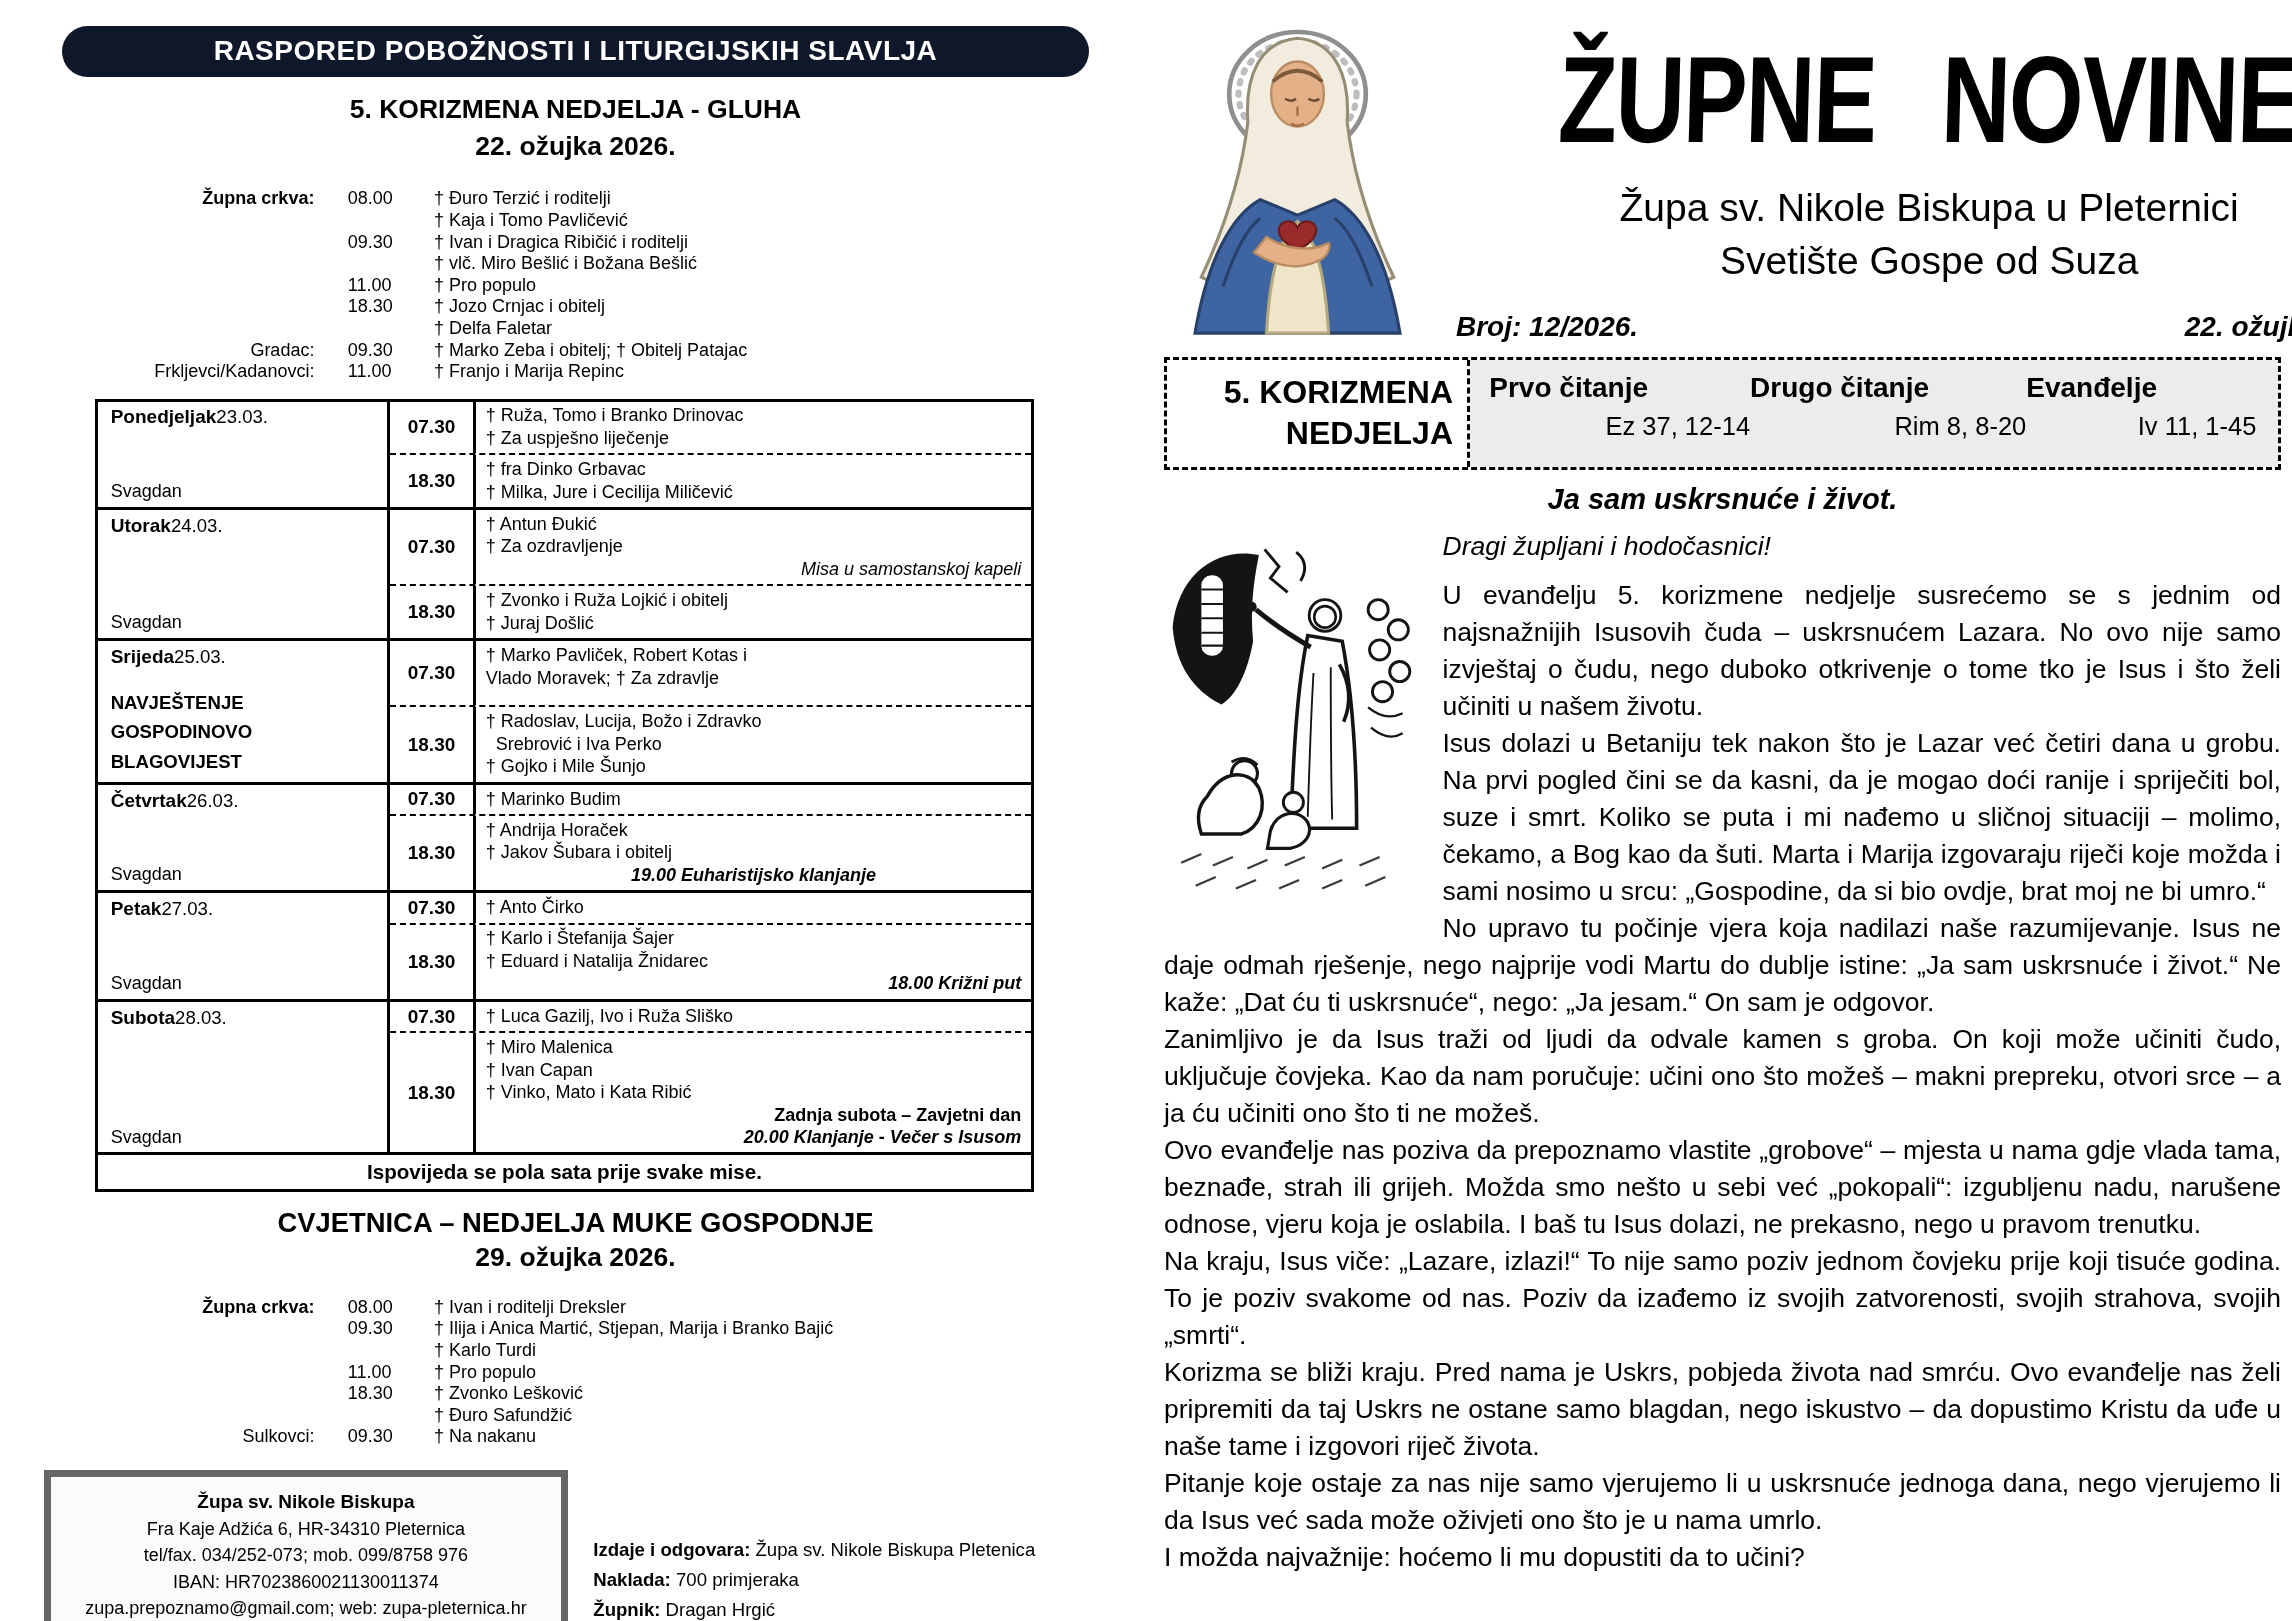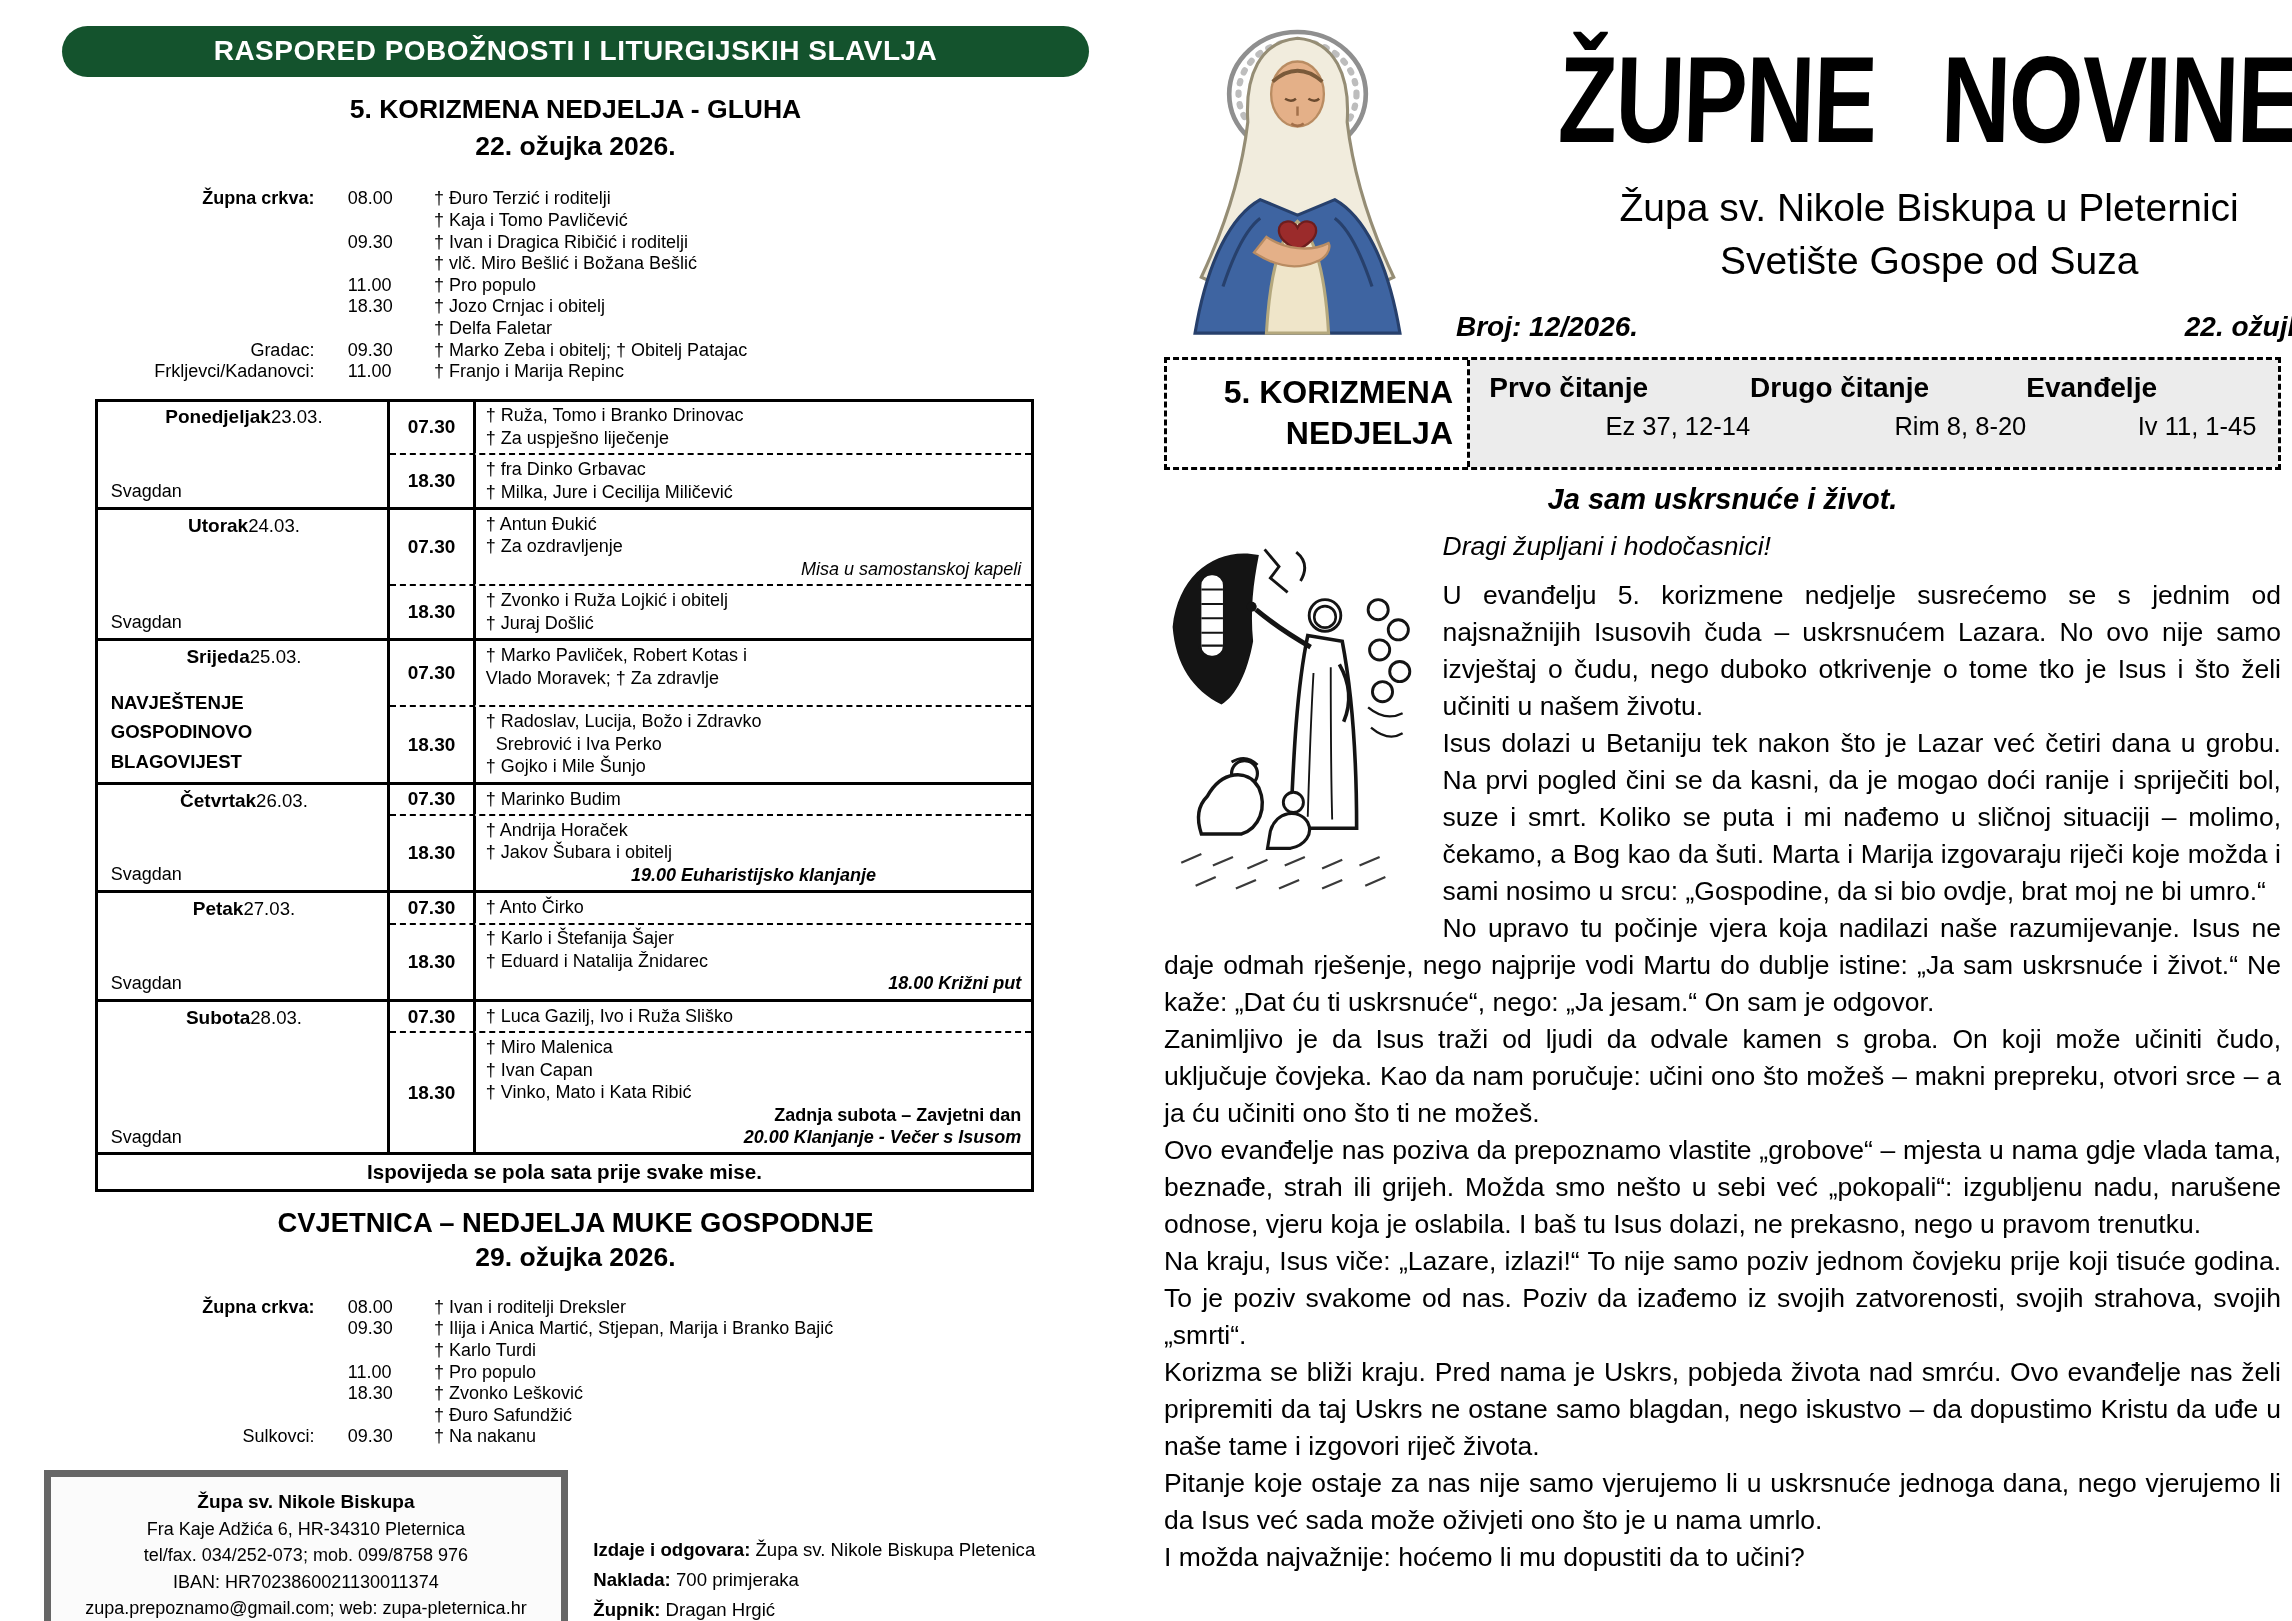--- a/index.html
+++ b/index.html
@@ -10,21 +10,21 @@
   }
   .ah:empty{display:none;}
   .bold{font-weight:bold;}
   .italic{font-style:italic;}
   .right{text-align:right;}
   .center{text-align:center;}
 
   
   .left-page{position:absolute;left:44px;top:25.5px;width:1063px;}
   .banner{
-    margin:0 17.6px;background:#14532d;color:#fff;border-radius:25.5px;
+    margin:0 17.6px;background:#0f172a;color:#fff;border-radius:25.5px;
     text-align:center;font-weight:bold;font-size:28px;padding:9.8px 0;
     letter-spacing:0.5px;
   }
   .center-head{text-align:center;font-weight:bold;margin-top:13.7px;}
   .center-head .h1{font-size:26.5px;line-height:1.4;}
   .sched{
     display:grid;grid-template-columns:253px 98px 1fr;
     margin:23.5px 0 0 39px;font-size:18px;line-height:21.6px;column-gap:0;
   }
   .sched .loc{text-align:right;padding-right:21.6px;}
@@ -34,21 +34,21 @@
 
   .week{
     margin:15.7px 0 0 51px;width:933px;border:3.9px solid #000;
     font-size:18px;
   }
   .wrow{display:grid;grid-template-columns:292px 1fr;border-bottom:3.9px solid #000;}
   .daycell{
     border-right:3.9px solid #000;padding:4.9px 9.8px 4.9px 12.7px;
     display:flex;flex-direction:column;justify-content:space-between;
   }
-  .dayhead{display:flex;justify-content:center;align-items:baseline;}
+  .dayhead{display:flex;justify-content:flex-start;align-items:baseline;}
   .dayname{font-weight:bold;font-size:19px;}
   .daydate{font-size:18.6px;}
   .daynote{font-weight:bold;font-size:18.6px;line-height:1.6;margin-top:19.6px;white-space:pre-line;}
   .daybottom{font-size:18px;}
   .slots{display:flex;flex-direction:column;}
   .slot{display:grid;grid-template-columns:86px 1fr;flex:1;}
   .slot + .slot{border-top:2px dashed #000;}
   .slot .time{
     font-weight:bold;font-size:19px;border-right:3.9px solid #000;
     display:flex;align-items:center;justify-content:center;padding:2.9px 0;text-align:right;

